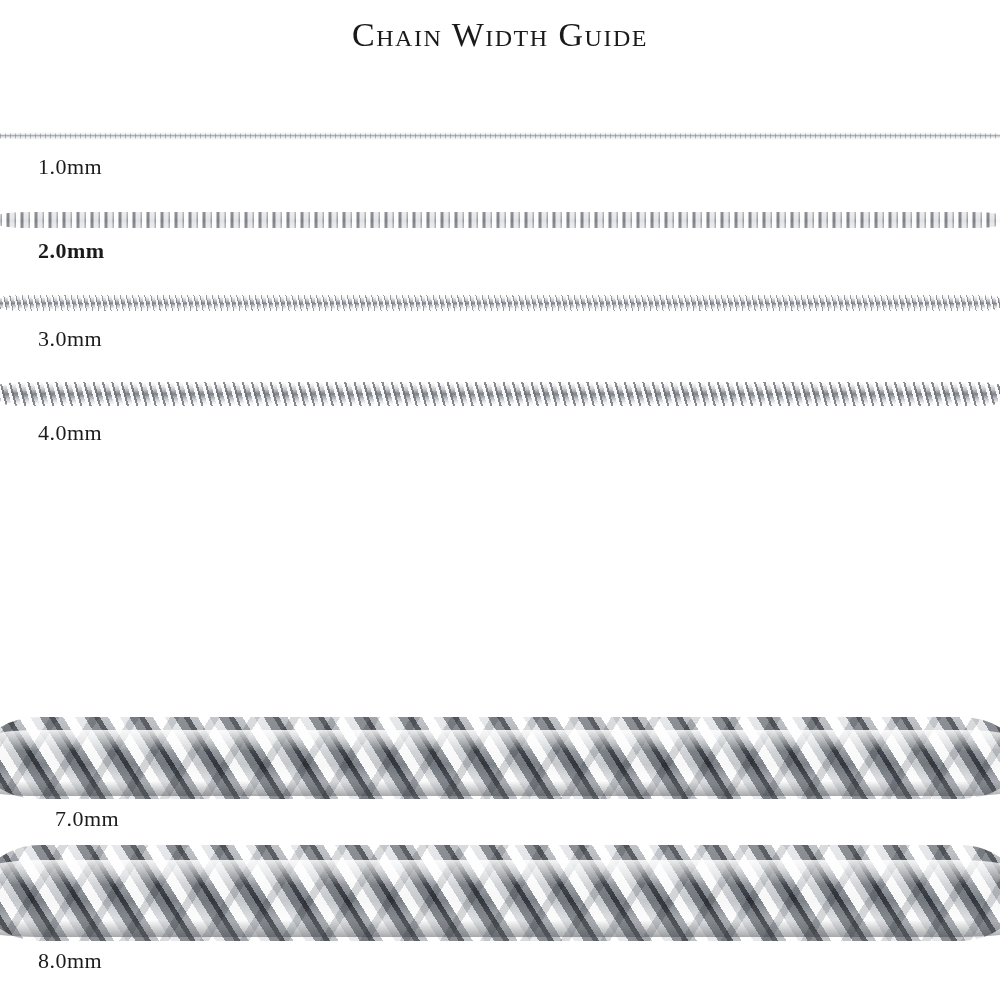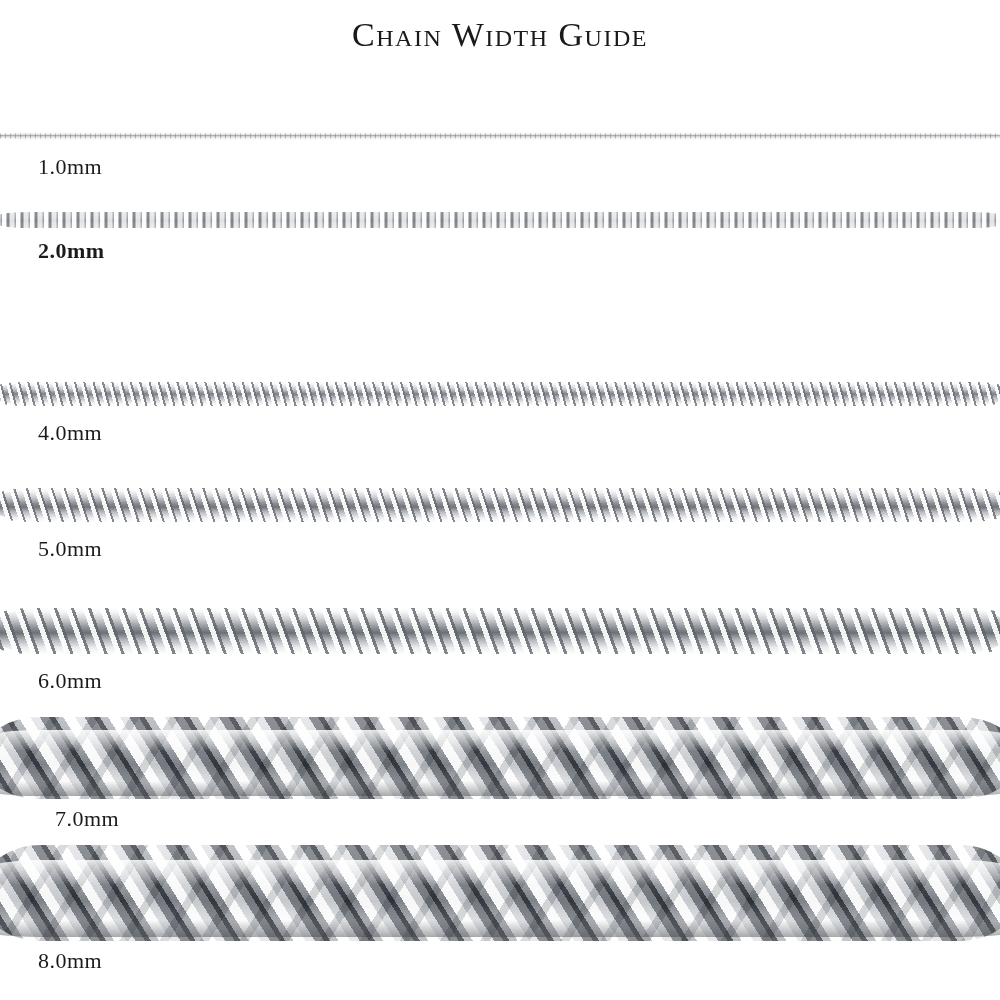--- a/index.html
+++ b/index.html
@@ -348,44 +348,37 @@
   </div>
 
   <div class="row c2" style="top:200px;height:70px;font-weight:bold;">
     <div class="chain-band" style="top:6px;height:28px;">
       <div class="strip"></div>
       <div class="links"></div>
     </div>
     <div class="label" style="top:38px;">2.0mm</div>
   </div>
 
+  <div class="row c3" style="top:288px;height:74px;">
+    <div class="chain-band" style="top:0px;height:30px;">
+      <div class="strip"></div>
+      <div class="links"></div>
+    </div>
+    <div class="label" style="top:38px;">3.0mm</div>
+  </div>
 
   <div class="row c4" style="top:374px;height:84px;">
     <div class="chain-band" style="top:0px;height:40px;">
       <div class="strip"></div>
       <div class="links"></div>
     </div>
     <div class="label" style="top:46px;text-align:right;">4.0mm</div>
   </div>
 
-  <div class="row c5" style="top:478px;height:100px;">
-    <div class="chain-band" style="top:0px;height:54px;">
-      <div class="strip"></div>
-      <div class="links"></div>
-    </div>
-    <div class="label" style="top:58px;">5.0mm</div>
-  </div>
-
-  <div class="row c6" style="top:598px;height:112px;">
-    <div class="chain-band" style="top:0px;height:66px;">
-      <div class="strip"></div>
-      <div class="links"></div>
-    </div>
-    <div class="label" style="top:70px;">6.0mm</div>
-  </div>
+
 
   <div class="row" style="top:716px;height:122px;">
     <div class="chain-band" style="top:0px;height:84px;">
       <div class="rope" style="height:82px;">
         <div class="rope-twist"></div>
         <div class="rope-twist2"></div>
         <div class="rope-hilite"></div>
         <div class="rope-shadow"></div>
       </div>
     </div>

